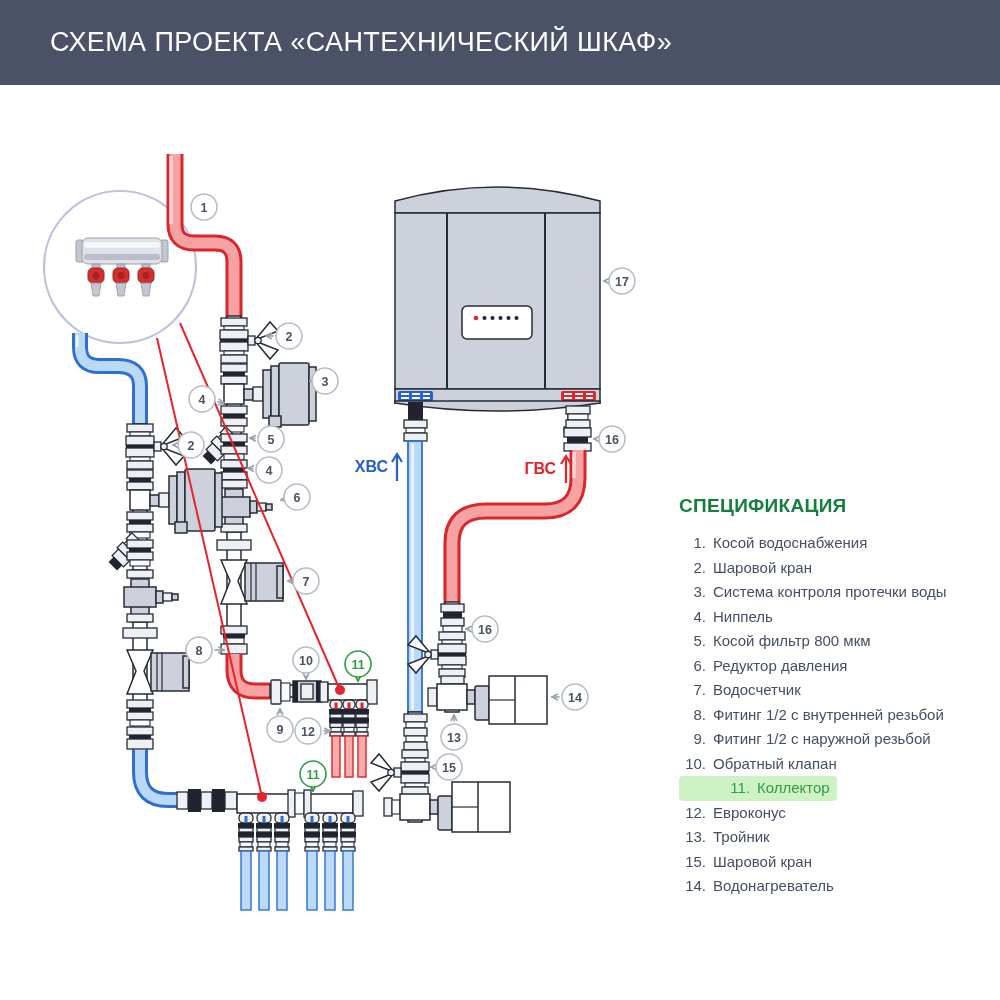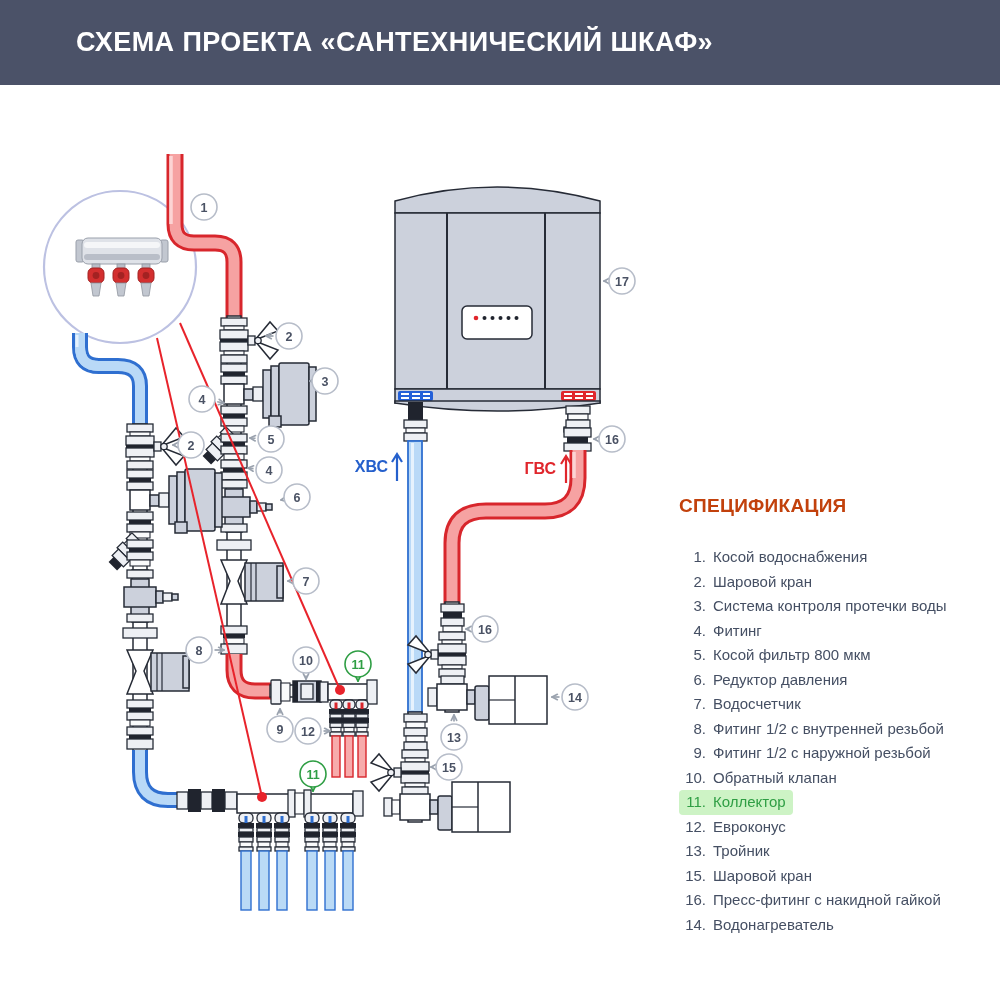--- a/index.html
+++ b/index.html
@@ -1,37 +1,37 @@
 <!DOCTYPE html>
 <html><head>
 <meta charset="utf-8">
 <style>
   html,body{margin:0;padding:0;background:#ffffff;font-family:"Liberation Sans","DejaVu Sans",sans-serif;}
   .stage{position:relative;width:1000px;height:1000px;background:#fff;overflow:hidden;}
   .hdr{position:absolute;left:0;top:0;width:1000px;height:85px;background:#4b5268;display:flex;align-items:center;}
-  .hdr h1{margin:0 0 0 76px;color:#ffffff;font-size:27px;font-weight:700;letter-spacing:.4px;white-space:nowrap;}
+  .hdr h1{margin:0 0 0 50px;color:#ffffff;font-size:27px;font-weight:400;letter-spacing:.4px;white-space:nowrap;}
   svg.diag{position:absolute;left:0;top:0;}
   
   .wh{fill:#ffffff;stroke:#262b36;stroke-width:1.5;}
   .ch{fill:#eef0f4;stroke:#262b36;stroke-width:1.3;}
   .chL{fill:#fafbfc;stroke:#262b36;stroke-width:1.1;}
   .gy{fill:#ccd1dc;stroke:#262b36;stroke-width:1.5;}
   .bk{fill:#20242e;stroke:none;}
   .pipeRo{stroke:#d8262c;stroke-width:17;fill:none;}
   .pipeRi{stroke:#f6a2a2;stroke-width:11;fill:none;}
   .pipeRh{stroke:#fcd4d4;stroke-width:3.5;fill:none;}
   .pipeBo{stroke:#2f6fd0;stroke-width:16;fill:none;}
   .pipeBi{stroke:#b9d9f7;stroke-width:10;fill:none;}
   .pipeBh{stroke:#e6f2fd;stroke-width:3;fill:none;}
   .leader{stroke:#e8232b;stroke-width:2;fill:none;}
   .spec{position:absolute;left:679px;top:495px;width:315px;color:#454f63;}
-  .spec-title{font-size:19px;font-weight:700;color:#c2410c;letter-spacing:.3px;margin-bottom:28px;}
+  .spec-title{font-size:19px;font-weight:700;color:#15803d;letter-spacing:.3px;margin-bottom:14px;}
   .spec-row{display:flex;width:fit-content;font-size:15px;line-height:24.5px;color:#454f63;padding-right:7px;border-radius:4px;}
   .spec-row .num{width:27px;text-align:right;margin-right:7px;flex:none;}
-  .spec-row.hl{background:#cdf3c5;color:#2f9e44;}
+  .spec-row.hl{background:#cdf3c5;color:#2f9e44;padding-left:44px;}
   .spec-row.hl .num{color:#2f9e44;}
 </style>
 </head>
 <body>
 
 <div class="stage">
 
 <svg class="diag" width="1000" height="1000" viewBox="0 0 1000 1000">
   <defs>
     <g id="valve">
@@ -536,21 +536,21 @@
         <div class="spec-row">
           <span class="num">2.</span>
           <span class="lbl">Шаровой кран</span>
         </div>
         <div class="spec-row">
           <span class="num">3.</span>
           <span class="lbl">Система контроля протечки воды</span>
         </div>
         <div class="spec-row">
           <span class="num">4.</span>
-          <span class="lbl">Фитинг</span>
+          <span class="lbl">Ниппель</span>
         </div>
         <div class="spec-row">
           <span class="num">5.</span>
           <span class="lbl">Косой фильтр 800 мкм</span>
         </div>
         <div class="spec-row">
           <span class="num">6.</span>
           <span class="lbl">Редуктор давления</span>
         </div>
         <div class="spec-row">
@@ -579,23 +579,19 @@
         </div>
         <div class="spec-row">
           <span class="num">13.</span>
           <span class="lbl">Тройник</span>
         </div>
         <div class="spec-row">
           <span class="num">15.</span>
           <span class="lbl">Шаровой кран</span>
         </div>
         <div class="spec-row">
-          <span class="num">16.</span>
-          <span class="lbl">Пресс-фитинг с накидной гайкой</span>
-        </div>
-        <div class="spec-row">
           <span class="num">14.</span>
           <span class="lbl">Водонагреватель</span>
         </div>
       </div>
 </div>
 
 </div>
 
 </body></html>

